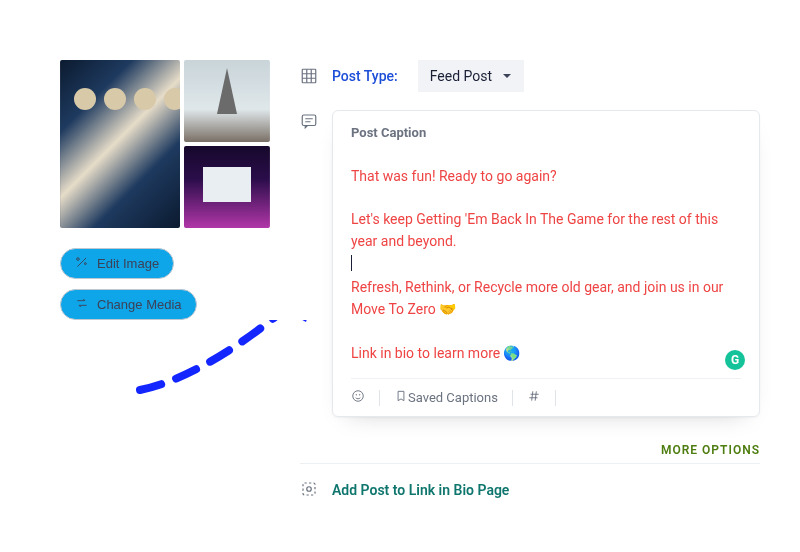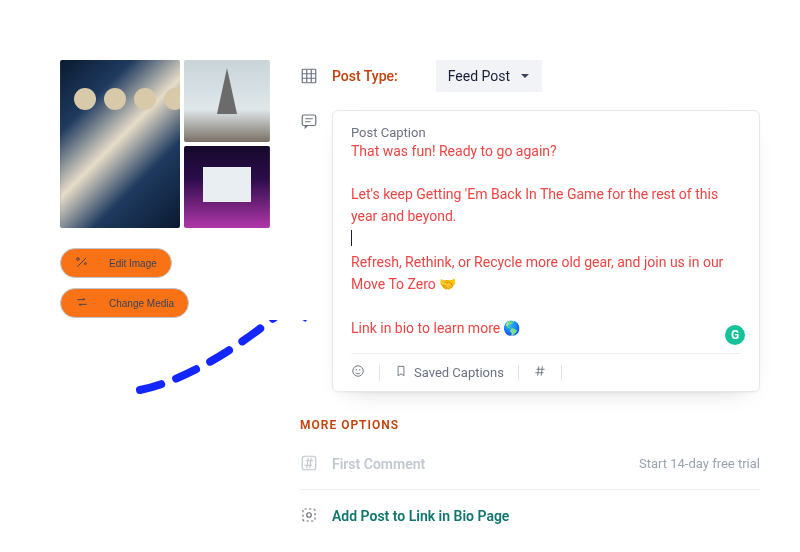--- a/index.html
+++ b/index.html
@@ -71,26 +71,26 @@
   .img-c::after{
     content:"";
     position:absolute;
     left:22%; top:26%;
     width:56%; height:42%;
     background:#e9eef2;
   }
   .pill-btn {
     display: inline-flex;
     align-items: center;
-    gap: 20px;
+    gap: 8px;
     border: 1px solid #bfc7d1;
-    background: #f97316;
+    background: #0ea5e9;
     border-radius: 999px;
     padding: 6px 14px;
-    font-size: 10px;
+    font-size: 13px;
     color: #3c4257;
     cursor: pointer;
     margin-bottom: 10px;
   }
   .pill-btn svg { width:14px; height:14px; stroke:#3c4257; fill:none; stroke-width:1.6; }
 
   .right-col { flex: 1; min-width:0; }
 
   .row {
     display: flex;
@@ -99,59 +99,60 @@
   }
   .row-icon {
     width: 18px;
     flex-shrink: 0;
     color: #6b7280;
     margin-top: 2px;
   }
   .row-icon svg { width:18px; height:18px; stroke:#6b7280; fill:none; stroke-width:1.6; }
 
   .post-type-row { align-items:center; margin-bottom: 18px;}
-  .post-type-label { color:#c2410c; font-weight:500; margin-right:6px;}
+  .post-type-label { color:#1d4ed8; font-weight:500; margin-right:6px;}
   .post-type-select {
     display:inline-flex; align-items:center; gap:10px;
     background:#f1f3f6; border-radius:0; padding:8px 12px;
-    color:#1a1f36; cursor:pointer; font-size:14px;margin-left:18px;
+    color:#1a1f36; cursor:pointer; font-size:14px;
   }
   .post-type-select svg{ width:10px;height:10px; fill:#3c4257;}
 
   .caption-card {
     flex:1;
     border:1px solid #e5e8ec;
     border-radius:6px;
     padding:14px 18px 10px;
     box-shadow: 0 10px 24px -16px rgba(0,0,0,.25), 0 1px 2px rgba(0,0,0,.04);
     position:relative;
   }
-  .caption-title { color:#6b7280; font-weight:400; font-size:13px; margin-bottom:1px;}
+  .caption-title { color:#6b7280; font-weight:700; font-size:13px; margin-bottom:26px;}
   .caption-body { color:#ef4444; font-size:14px; line-height:1.55; white-space:pre-wrap;}
   .caret-line {
     width:1px; height:16px; background:#1a1f36; display:inline-block; margin-top:2px;
   }
   .grammarly {
     position:absolute; right:14px; bottom:46px;
     width:20px;height:20px;border-radius:50%;
     background:#15c39a; color:#fff; font-weight:700; font-size:12px;
     display:flex;align-items:center;justify-content:center;
   }
   .caption-toolbar {
     display:flex; align-items:center; gap:14px;
     border-top:1px solid #eef0f3; margin-top:14px; padding-top:10px;
     color:#6b7280; font-size:13px;
   }
-  .caption-toolbar .tool { display:inline-flex; align-items:center; gap:6px; cursor:pointer;}
+  .caption-toolbar .tool { display:inline-flex; align-items:center; cursor:pointer;}
   .caption-toolbar .tool svg{ width:14px;height:14px; stroke:#6b7280; fill:none; stroke-width:1.6;}
   .caption-toolbar .sep { width:1px; height:16px; background:#e0e4e9;}
 
   .section-label {
-    color:#c2410c; letter-spacing:1px; font-size:12px; font-weight:600;
+    color:#4d7c0f; letter-spacing:1px; font-size:12px; font-weight:600;
     margin: 26px 0 6px 0;
+    text-align: right;
   }
   .option-row {
     display:flex; align-items:center; gap:14px;
     padding: 14px 0;
   }
   .option-row.rule { border-top:1px solid #edf0f3;}
   .option-row .txt { flex:1; font-weight:600; color:#4b5563; font-size:14px;}
   .option-row .txt.muted { color:#c2c8d0; }
   .option-row .txt.link { color:#0f766e; }
   .option-row .trail { color:#9aa3af; font-size:13px; }
@@ -263,30 +264,20 @@
                 </svg>
             </span>
           </span>
           <span class="sep"></span>
         </div>
       </div>
     </div>
 
     <div class="section-label">MORE OPTIONS</div>
 
-    <div class="option-row">
-      <span class="row-icon">
-        <svg viewBox="0 0 24 24" style="stroke:#c2c8d0">
-            <rect x="3" y="3" width="18" height="18" rx="3"></rect>
-            <path d="M8 9h10M6 15h10M11 5l-2 14M15 5l-2 14"></path>
-          </svg>
-      </span>
-      <span class="txt muted">First Comment</span>
-      <span class="trail">Start 14-day free trial</span>
-    </div>
 
     <div class="option-row rule">
       <span class="row-icon">
         <svg viewBox="0 0 24 24">
             <rect x="4" y="4" width="16" height="16" rx="2" stroke-dasharray="3 3"></rect>
             <circle cx="12" cy="12" r="3"></circle>
           </svg>
       </span>
       <span class="txt link">Add Post to Link in Bio Page</span>
     </div>

